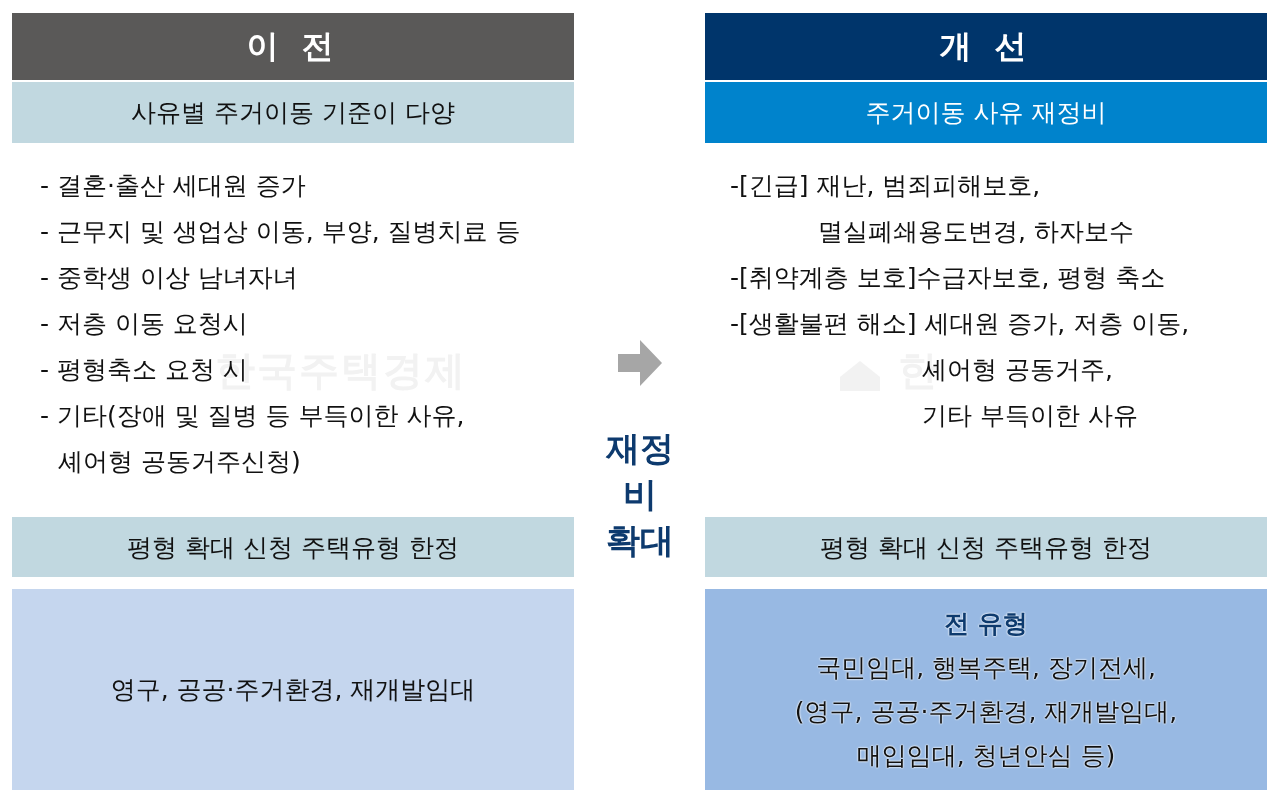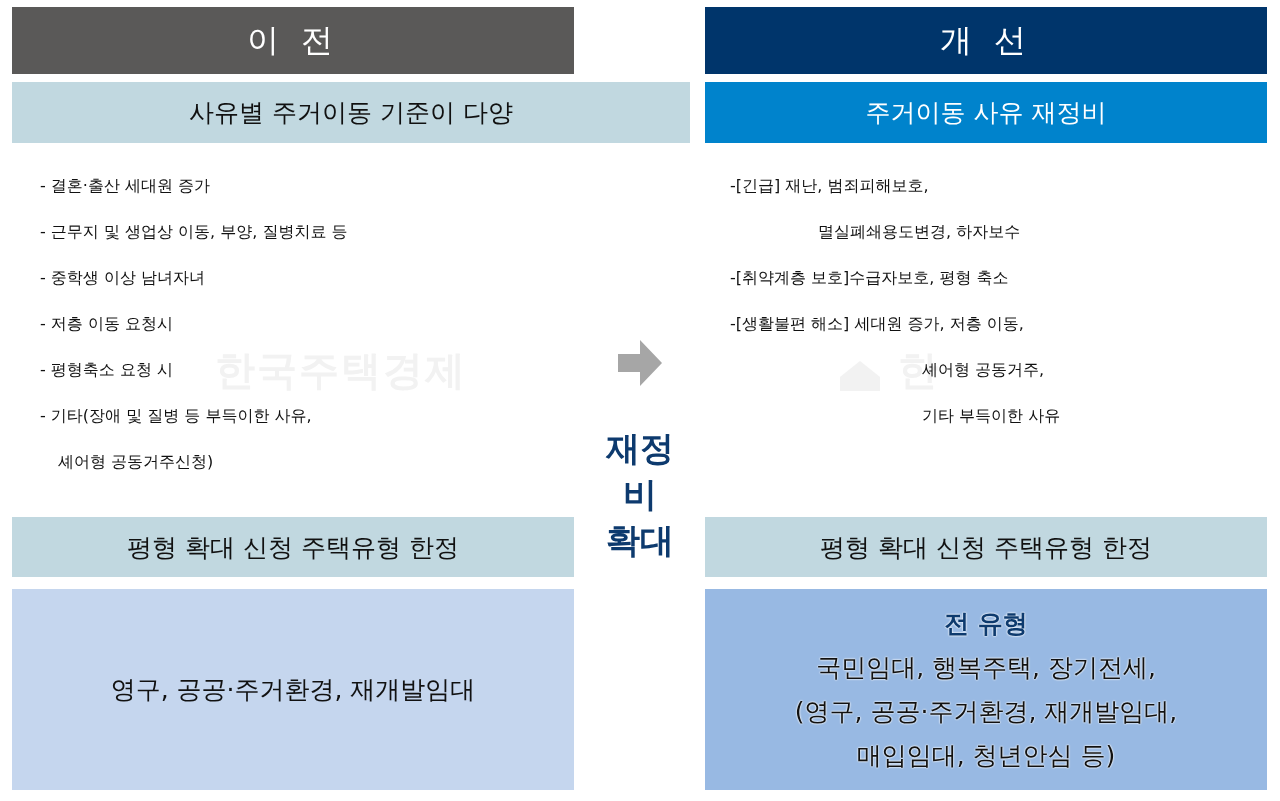--- a/index.html
+++ b/index.html
@@ -3,31 +3,31 @@
 <meta charset="utf-8">
 <style>
   * { box-sizing: border-box; margin: 0; padding: 0; }
   html, body { width: 1280px; height: 801px; background: #ffffff; overflow: hidden; }
   body { position: relative; font-family: "DejaVu Sans", "Liberation Sans", sans-serif; color: #111; }
 
   .abs { position: absolute; }
   .center { display: flex; align-items: center; justify-content: center; text-align: center; }
 
   
-  .hdr { top: 7px; height: 67px; font-size: 32px; font-weight: normal; color: #fff; letter-spacing: 6px; }
+  .hdr { top: 13px; height: 67px; font-size: 32px; font-weight: bold; color: #fff; letter-spacing: 6px; }
   .hdr-left { left: 12px; width: 562px; background: #5a5958; }
   .hdr-right { left: 705px; width: 562px; background: #00356b; text-align: center; }
 
   
   .sub { top: 82px; height: 61px; font-size: 25px; }
-  .sub-left { left: 12px; width: 678px; background: #c1d8e0; color: #111; }
+  .sub-left { left: 12px; width: 562px; background: #c1d8e0; color: #111; }
   .sub-right { left: 705px; width: 562px; background: #0083cc; color: #fff; }
 
   
-  .list { font-size: 16px; line-height: 46px; color: #111; }
+  .list { font-size: 25px; line-height: 46px; color: #111; }
   .list-left { left: 40px; top: 163px; width: 540px; }
   .list-right { left: 730px; top: 163px; width: 540px; }
   .list .line { white-space: nowrap; height: 46px; }
 
   
   .wm { font-size: 40px; font-weight: bold; color: #f2f2f2; letter-spacing: 2px; text-align: center; }
 
   
   .arrow { left: 618px; top: 340px; width: 44px; height: 46px; }
   .mid-text { left: 590px; top: 425px; width: 100px; font-size: 34px; font-weight: bold; color: #0d3a6e; line-height: 46px; text-align: center; }

